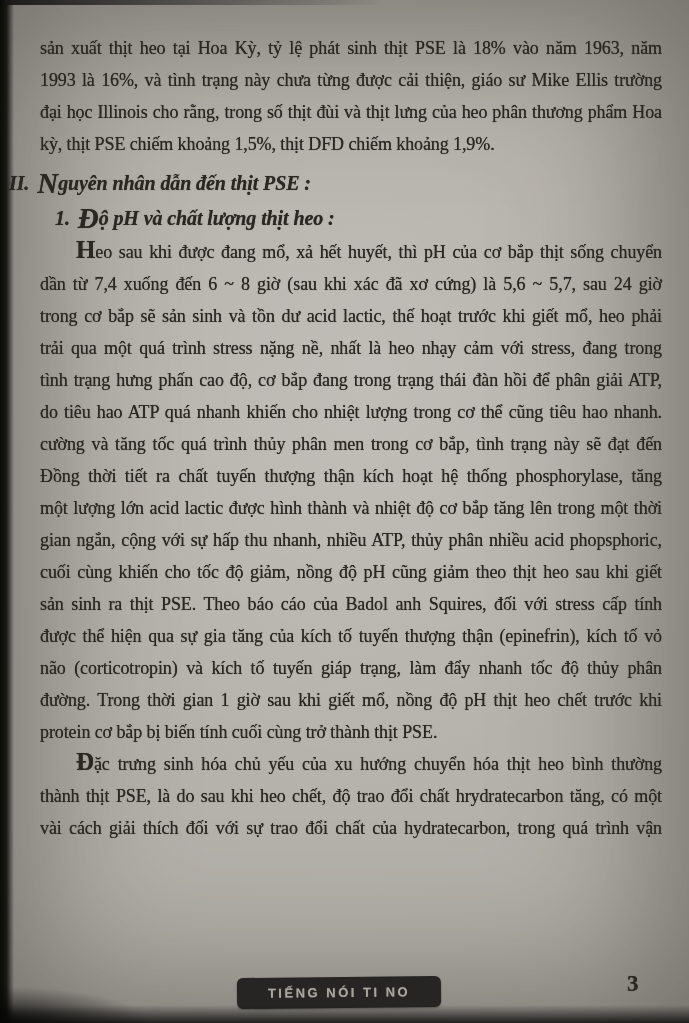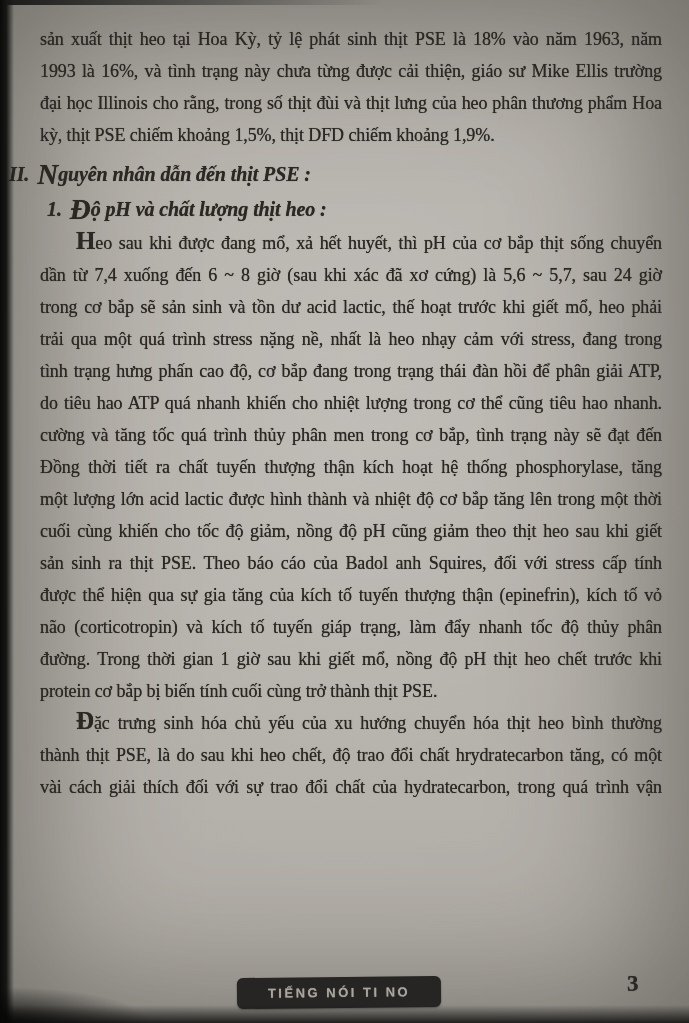--- a/index.html
+++ b/index.html
@@ -17,36 +17,36 @@
   .edge-left{position:absolute;left:0;top:0;width:14px;height:100%;
     background:linear-gradient(to right,#0a0a09 0,#171715 45%,rgba(28,28,26,0) 100%);}
   .edge-top{position:absolute;left:0;top:0;width:62%;height:5px;
     background:linear-gradient(to right,rgba(10,10,9,0.85),rgba(10,10,9,0) 90%);}
   .edge-bottom{position:absolute;left:0;bottom:0;width:100%;height:18px;
     background:linear-gradient(to top,rgba(8,8,7,0.82),rgba(8,8,7,0) 100%);}
   .corner-bl{position:absolute;left:0;bottom:0;width:180px;height:40px;
     background:radial-gradient(120% 130% at 0% 100%,rgba(5,5,4,0.9),rgba(5,5,4,0) 70%);}
 
   .page-text{
-    position:absolute;left:40px;top:23px;width:622px;
+    position:absolute;left:40px;top:32px;width:622px;
     color:#2b2823;
     font-size:18px;letter-spacing:-0.1px;
     text-shadow:0 0 0.7px rgba(43,40,35,0.85);
   }
   .line{margin:0;line-height:32px;text-align:justify;}
   .line.j{text-align-last:justify;}
   .line.last{text-align-last:left;}
   .indent{text-indent:36px;}
   .dc{font-weight:bold;font-size:25px;line-height:1;}
   h2.heading, h3.heading{
     margin:0;line-height:35px;font-size:20px;
     font-weight:bold;font-style:italic;text-align:left;
   }
   h2.heading{margin-left:-31px;margin-top:6px;}
-  h3.heading{margin-left:7px;}
+  h3.heading{margin-left:15px;}
   .heading .num{font-style:italic;margin-right:8px;}
   .heading .hdc{font-size:29px;font-weight:bold;line-height:1;vertical-align:-3px;}
 
   .footer-badge{
     position:absolute;left:237px;top:977px;width:204px;height:31px;
     background:#272523;border-radius:6px;
     display:flex;align-items:center;justify-content:center;
     transform:rotate(-0.6deg);
     box-shadow:0 1px 2px rgba(0,0,0,0.35);
   }
@@ -86,20 +86,21 @@
     <div>
       <p class="line j indent"><span class="dc">H</span><span>eo sau khi được đang mổ, xả hết huyết, thì pH của cơ bắp thịt sống chuyển</span></p>
       <p class="line j">dần từ 7,4 xuống đến 6 ~ 8 giờ (sau khi xác đã xơ cứng) là 5,6 ~ 5,7, sau 24 giờ</p>
       <p class="line j">trong cơ bắp sẽ sản sinh và tồn dư acid lactic, thế hoạt trước khi giết mổ, heo phải</p>
       <p class="line j">trải qua một quá trình stress nặng nề, nhất là heo nhạy cảm với stress, đang trong</p>
       <p class="line j">tình trạng hưng phấn cao độ, cơ bắp đang trong trạng thái đàn hồi để phân giải ATP,</p>
       <p class="line j">do tiêu hao ATP quá nhanh khiến cho nhiệt lượng trong cơ thể cũng tiêu hao nhanh.</p>
       <p class="line j">cường và tăng tốc quá trình thủy phân men trong cơ bắp, tình trạng này sẽ đạt đến</p>
       <p class="line j">Đồng thời tiết ra chất tuyến thượng thận kích hoạt hệ thống phosphorylase, tăng</p>
       <p class="line j">một lượng lớn acid lactic được hình thành và nhiệt độ cơ bắp tăng lên trong một thời</p>
+      <p class="line j">gian ngắn, cộng với sự hấp thu nhanh, nhiều ATP, thủy phân nhiều acid phopsphoric,</p>
       <p class="line j">cuối cùng khiến cho tốc độ giảm, nồng độ pH cũng giảm theo thịt heo sau khi giết</p>
       <p class="line j">sản sinh ra thịt PSE. Theo báo cáo của Badol anh Squires, đối với stress cấp tính</p>
       <p class="line j">được thể hiện qua sự gia tăng của kích tố tuyến thượng thận (epinefrin), kích tố vỏ</p>
       <p class="line j">não (corticotropin) và kích tố tuyến giáp trạng, làm đẩy nhanh tốc độ thủy phân</p>
       <p class="line j">đường. Trong thời gian 1 giờ sau khi giết mổ, nồng độ pH thịt heo chết trước khi</p>
       <p class="line last">protein cơ bắp bị biến tính cuối cùng trở thành thịt PSE.</p>
     </div>
 
     <div>
       <p class="line j indent"><span class="dc">Đ</span><span>ặc trưng sinh hóa chủ yếu của xu hướng chuyển hóa thịt heo bình thường</span></p>

